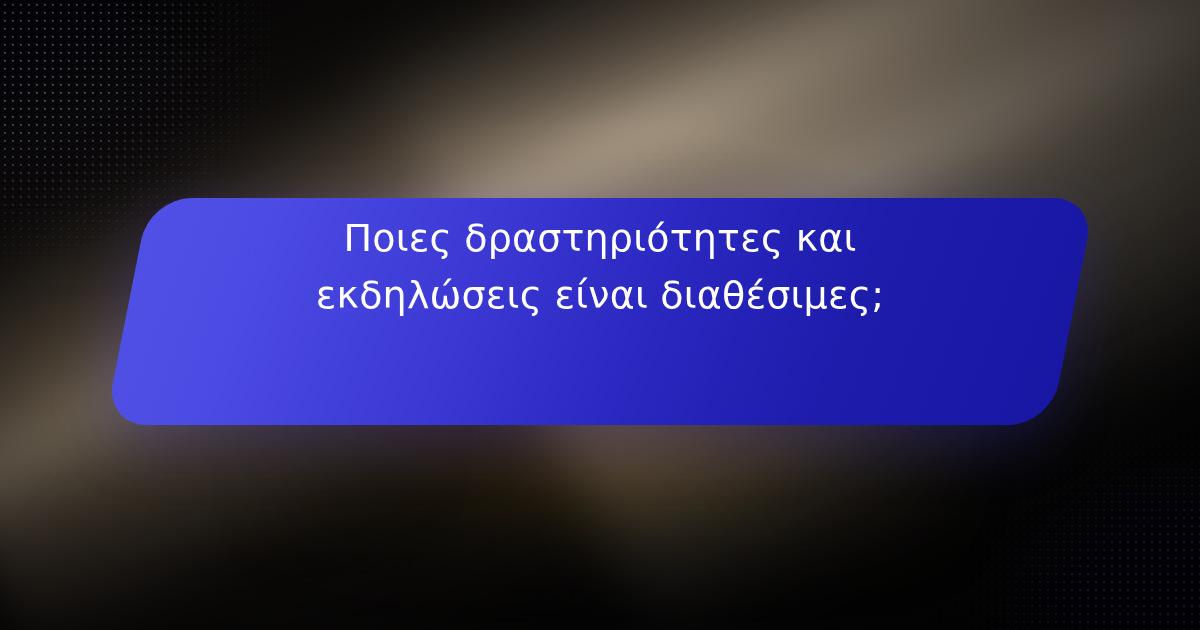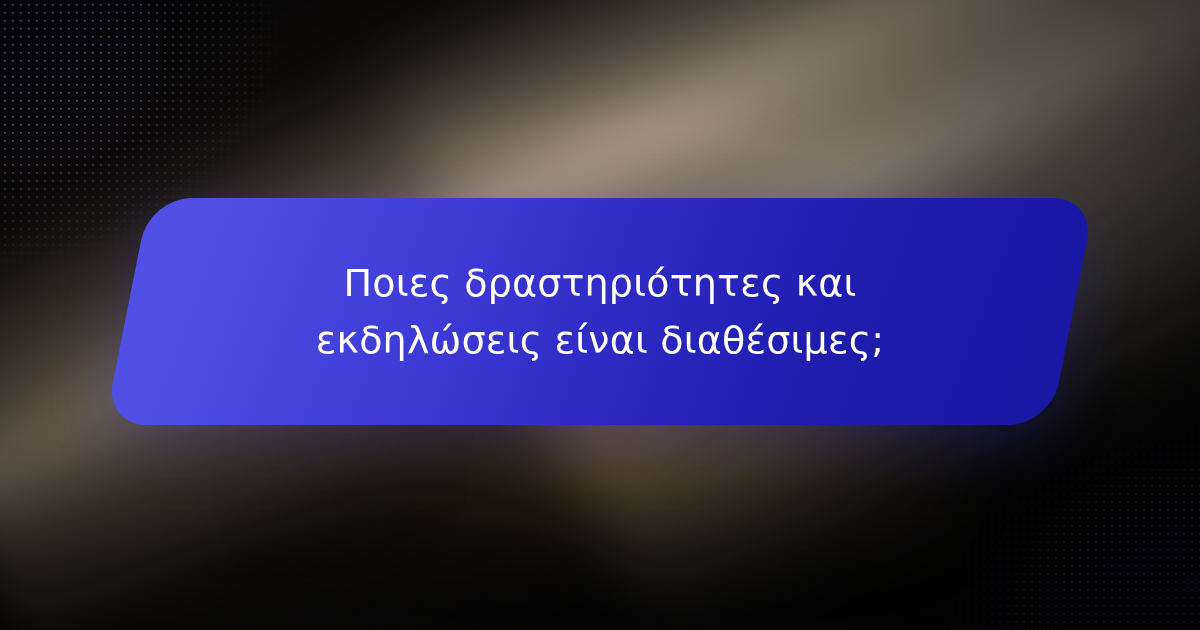--- a/index.html
+++ b/index.html
@@ -180,23 +180,22 @@
         #2826bd 58%,
         #1e1cab 76%,
         #1817a4 100%);
     box-shadow: 0 18px 60px rgba(32,30,170,0.30);
   }
 
   .card-content {
     position: absolute;
     inset: 0;
     display: flex;
-    align-items: center;
     justify-content: center;
-    padding: 6px 120px;
+    padding: 12px 120px;
     box-sizing: border-box;
   }
 
   .card-title {
     color: #ffffff;
     font-size: 38px;
     line-height: 1.5;
     font-weight: 400;
     text-align: center;
     letter-spacing: 0.2px;

